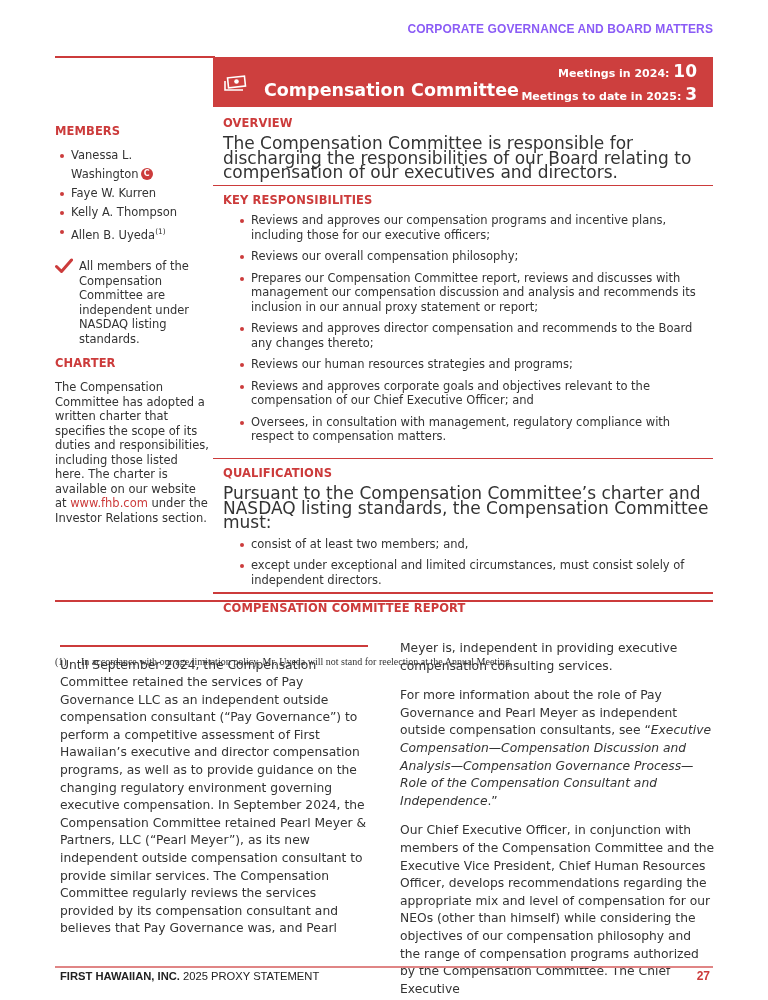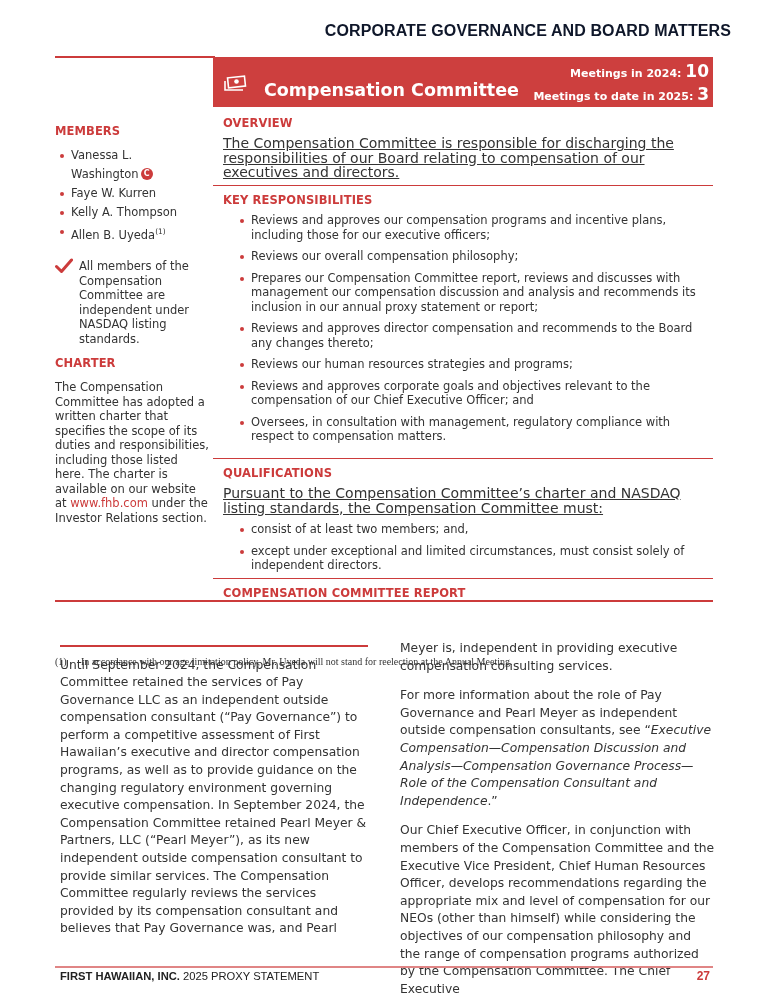--- a/index.html
+++ b/index.html
@@ -7,42 +7,42 @@
   body {
     position: relative;
     font-family: "DejaVu Sans", sans-serif;
     color: #333333;
     overflow: hidden;
   }
   .abs { position: absolute; }
 
   
   .running-header {
-    top: 22px; right: 37px;
+    top: 22px; right: 55px;
     font-family: "Liberation Sans", sans-serif;
-    font-weight: bold; font-size: 16px;
-    color: #0f172a; letter-spacing: 0.1px;
+    font-weight: bold; font-size: 12px;
+    color: #8b5cf6; letter-spacing: 0.1px;
   }
 
   
   .left-rule { top: 56px; left: 55px; width: 160px; height: 2px; background: #cc3b3b; }
 
   
   .banner {
     top: 57px; left: 213px; width: 500px; height: 50px;
     background: #cd3f3e;
     color: #ffffff;
   }
   .banner-icon { position: absolute; left: 10px; top: 18px; width: 24px; height: 18px; }
   .banner-title {
     position: absolute; left: 51px; top: 23px;
     font-size: 17.5px; font-weight: bold; color: #fff;
     font-family: "DejaVu Sans", sans-serif;
   }
-  .meetings { position: absolute; right: 4px; top: 4px; text-align: right; font-weight: bold; font-size: 11px; line-height: 21px; }
+  .meetings { position: absolute; right: 16px; top: 4px; text-align: right; font-weight: bold; font-size: 11px; line-height: 21px; }
   .meetings .num { font-size: 17px; }
 
   
   .left-col { top: 124px; left: 55px; width: 155px; }
   .sec-head {
     color: #cc3b3b; font-weight: bold; font-size: 11.5px;
     font-family: "DejaVu Sans", sans-serif; letter-spacing: 0.1px;
   }
   .members { list-style: none; margin-top: 8px; }
   .members li { position: relative; padding-left: 16px; font-size: 11.5px; line-height: 19px; }
@@ -60,21 +60,21 @@
   .indep { position: relative; margin-top: 14px; padding-left: 24px; font-size: 11.5px; line-height: 14.5px; }
   .check-icon { position: absolute; left: 0; top: -1px; width: 18px; height: 16px; }
   .charter-head { margin-top: 10px; }
   .charter-text { margin-top: 10px; font-size: 11.5px; line-height: 14.5px; }
   .link { color: #cc3b3b; }
 
   
   .right-col { top: 116px; left: 213px; width: 500px; }
   .rc-sec { padding: 0 10px; }
   .rc-sec .sec-head { margin-bottom: 6px; }
-  .rc-para { font-size: 14px; line-height: 14.5px; text-decoration: underline; }
+  .rc-para { font-size: 17px; line-height: 14.5px; }
   .rc-divider { height: 1.5px; background: #cc3b3b; margin: 5px 0 7px 0; }
   .resp-list { list-style: none; margin-top: 4px; }
   .resp-list li {
     position: relative; padding-left: 28px; padding-right: 8px;
     font-size: 11.5px; line-height: 14.5px; margin-bottom: 7px;
   }
   .resp-list li::before {
     content: ""; position: absolute; left: 17px; top: 6px;
     width: 4px; height: 4px; border-radius: 50%; background: #cc3b3b;
   }

